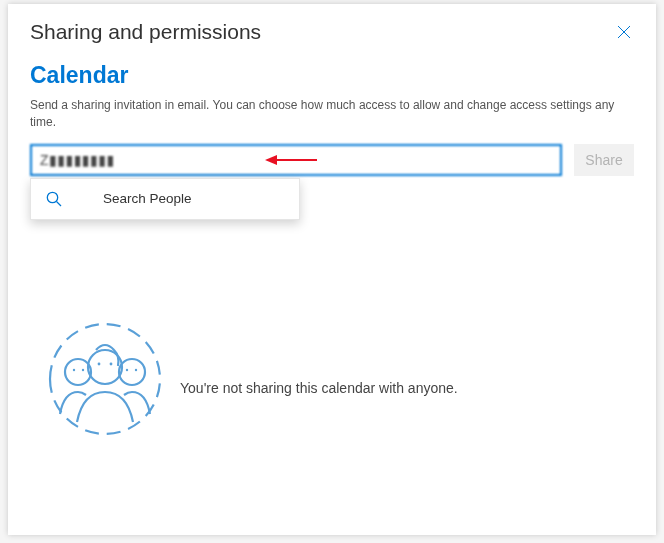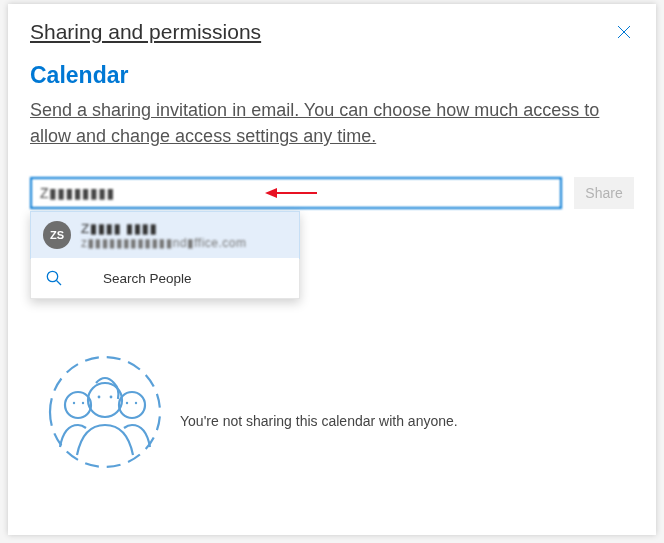--- a/index.html
+++ b/index.html
@@ -20,21 +20,20 @@
     .header {
       display: flex;
       align-items: center;
       justify-content: space-between;
       padding: 14px 18px 8px 22px;
     }
     .title {
       font-size: 21px;
       font-weight: 400;
       color: #333;
-      text-decoration: underline;
     }
     .close {
       width: 28px; height: 28px;
       display: flex; align-items: center; justify-content: center;
       color: #0078d4;
       cursor: pointer;
       background: none; border: none;
       font-size: 18px;
     }
     .content {
@@ -42,24 +41,23 @@
     }
     .section-title {
       color: #0078d4;
       font-weight: 600;
       font-size: 23px;
       margin-top: 8px;
       margin-bottom: 8px;
     }
     .desc {
       color: #555;
-      font-size: 18px;
+      font-size: 12px;
       line-height: 1.45;
-      margin-bottom: 28px;
-      text-decoration: underline;
+      margin-bottom: 12px;
     }
     .row {
       display: flex;
       align-items: stretch;
       gap: 12px;
       position: relative;
     }
     .input-wrap {
       flex: 1;
       position: relative;
@@ -181,27 +179,20 @@
 
     <div class="row">
       <div class="input-wrap">
         <input class="input obscured" value="Z▮▮▮▮▮▮▮▮" style="">
         <svg class="arrow" width="54" height="14" viewBox="0 0 54 14">
           <line x1="52" y1="7" x2="6" y2="7" stroke="#e81123" stroke-width="2"></line>
           <polygon points="0,7 12,2 12,12" fill="#e81123"></polygon>
         </svg>
 
         <div class="dropdown">
-          <div class="dd-item suggestion">
-            <div class="avatar">ZS</div>
-            <div class="dd-text">
-              <div class="dd-label obscured">Z▮▮▮▮ ▮▮▮▮</div>
-              <div class="dd-sub obscured">z▮▮▮▮▮▮▮▮▮▮▮▮nd▮ffice.com</div>
-            </div>
-          </div>
           <div class="dd-item search">
             <svg class="search-ico" viewBox="0 0 18 18" fill="none" stroke="currentColor" stroke-width="1.3">
               <circle cx="7.5" cy="7.5" r="5.2"></circle>
                 <line x1="11.5" y1="11.5" x2="16" y2="16"></line>
             </svg>
             <div class="dd-label">Search People</div>
           </div>
         </div>
       </div>
       <button class="share-btn" disabled="">Share</button>

